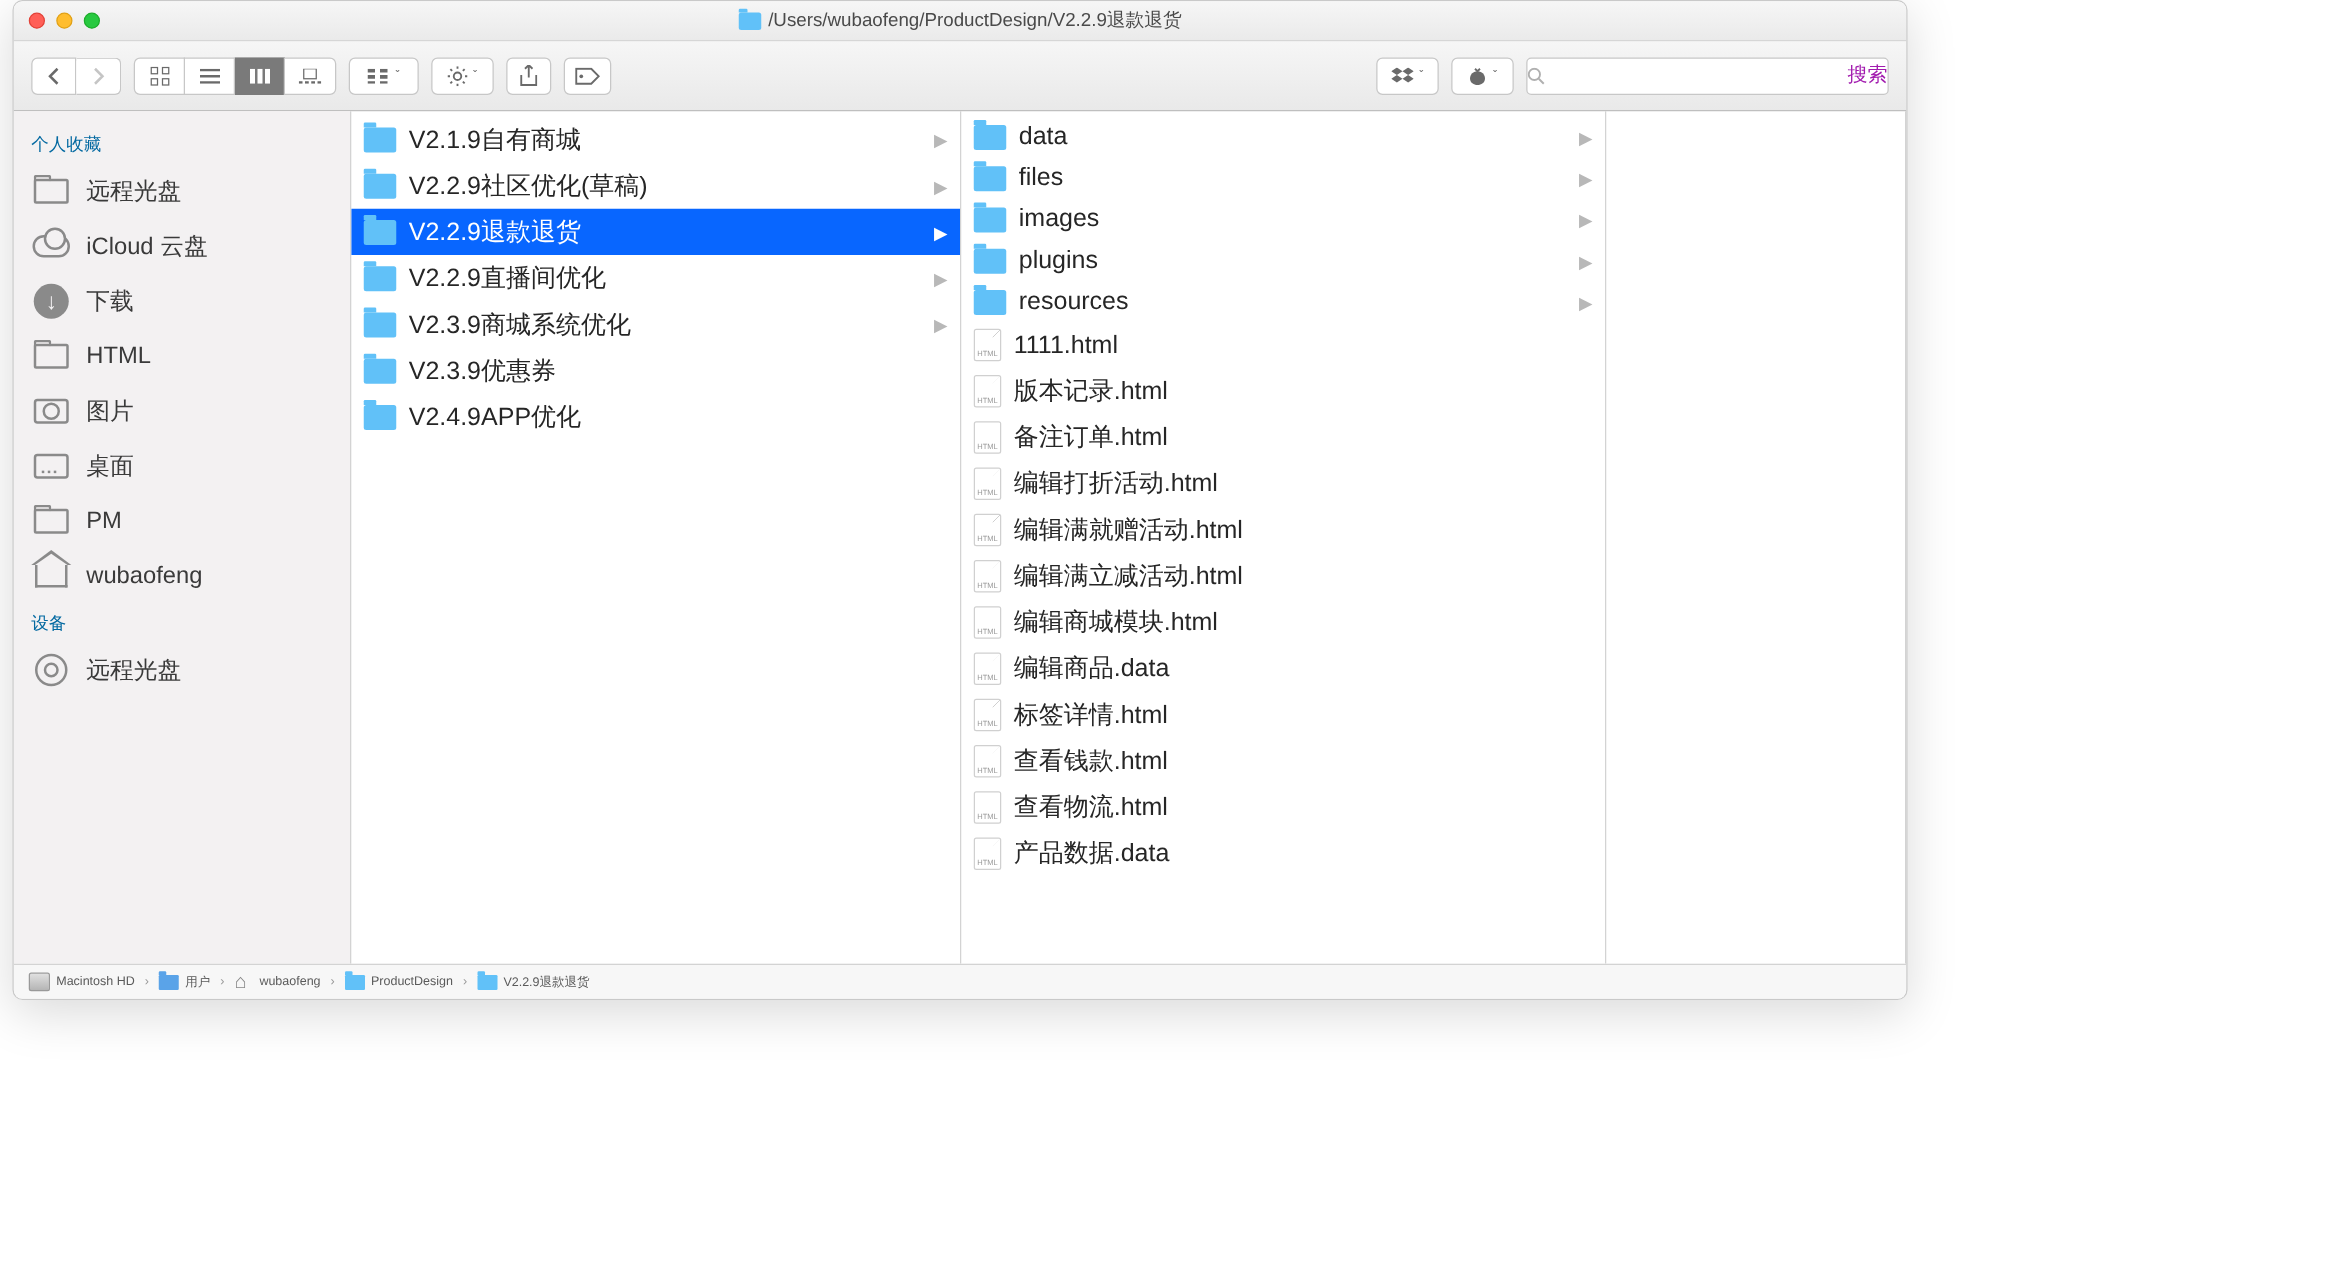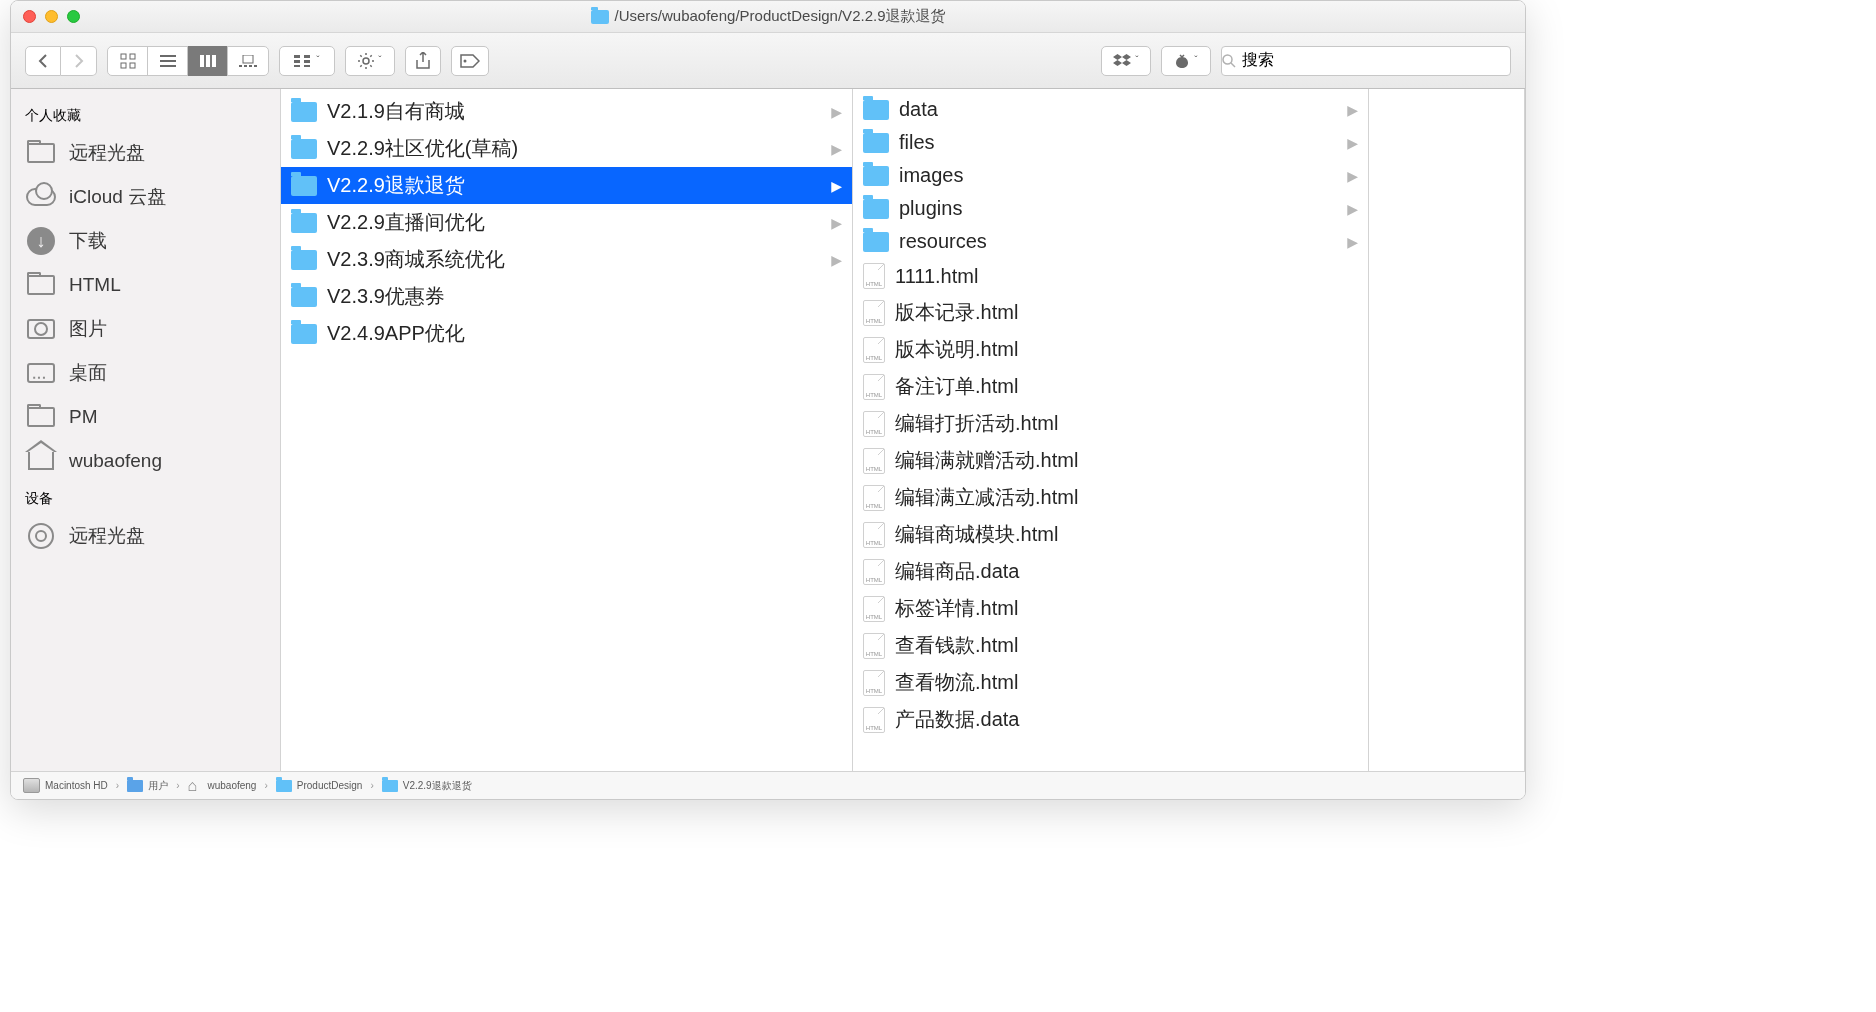--- a/index.html
+++ b/index.html
@@ -18,43 +18,43 @@
 .tbtn,.tseg{height:30px;background:#fff;border:1px solid #c7c7c7;border-radius:5px;display:flex;align-items:center;justify-content:center;color:#555;font-size:15px;cursor:pointer}
 .tbtn{min-width:36px;padding:0 8px}
 .tseg{padding:0}
 .tseg .seg{width:40px;height:30px;display:flex;align-items:center;justify-content:center;border-right:1px solid #c7c7c7}
 .tseg .seg:last-child{border-right:none}
 .tseg .seg.active{background:#7a7a7a;color:#fff}
 .nav-pair{display:flex}
 .nav-pair .tbtn{border-radius:5px 0 0 5px}
 .nav-pair .tbtn+.tbtn{border-radius:0 5px 5px 0;border-left:none}
 .spacer{flex:1}
-.search{width:290px;height:30px;background:#fff;border:1px solid #c7c7c7;border-radius:4px;display:flex;align-items:center;justify-content:flex-start;color:#000000;gap:6px;font-size:16px}
+.search{width:290px;height:30px;background:#fff;border:1px solid #c7c7c7;border-radius:4px;display:flex;align-items:center;justify-content:space-between;color:#a21caf;gap:6px;font-size:16px}
 .body{flex:1;display:flex;min-height:0}
 .sidebar{width:270px;background:#f3f1f2;border-right:1px solid #d3d3d3;overflow-y:auto;padding-top:14px}
-.side-head{font-size:14px;color:#000000;padding:4px 14px 6px}
+.side-head{font-size:14px;color:#0369a1;padding:4px 14px 6px}
 .side-item{display:flex;align-items:center;gap:12px;padding:6px 14px;font-size:19px;color:#3a3a3a;cursor:pointer}
 .side-ico{width:32px;height:32px;display:flex;align-items:center;justify-content:center;color:#8a8a8a}
 .sico-folder{width:28px;height:20px;border:2px solid #8a8a8a;border-radius:2px;position:relative}
 .sico-folder:before{content:"";position:absolute;top:-5px;left:-2px;width:10px;height:3px;border:2px solid #8a8a8a;border-bottom:none;border-radius:2px 2px 0 0}
 .sico-cloud{width:30px;height:18px;border:2px solid #8a8a8a;border-radius:12px;position:relative}
 .sico-cloud:before{content:"";position:absolute;top:-8px;left:7px;width:14px;height:14px;border:2px solid #8a8a8a;border-radius:50%;background:#f3f1f2}
 .sico-dl{width:28px;height:28px;border-radius:50%;background:#8a8a8a;color:#f3f1f2;display:flex;align-items:center;justify-content:center;font-size:18px;font-weight:bold}
 .sico-camera{width:28px;height:20px;border:2px solid #8a8a8a;border-radius:3px;position:relative;display:flex;align-items:center;justify-content:center}
 .sico-camera:after{content:"";width:10px;height:10px;border:2px solid #8a8a8a;border-radius:50%}
 .sico-desk{width:28px;height:20px;border:2px solid #8a8a8a;border-radius:3px;position:relative}
 .sico-desk:after{content:"▪▪▪";position:absolute;bottom:-1px;left:4px;font-size:8px;letter-spacing:2px;color:#8a8a8a}
 .sico-home{width:26px;height:18px;border:2px solid #8a8a8a;border-top:none;position:relative}
 .sico-home:before{content:"";position:absolute;top:-12px;left:-5px;width:0;height:0;border-left:16px solid transparent;border-right:16px solid transparent;border-bottom:12px solid #8a8a8a}
 .sico-home:after{content:"";position:absolute;top:-9px;left:-2px;width:0;height:0;border-left:13px solid transparent;border-right:13px solid transparent;border-bottom:9px solid #f3f1f2}
 .sico-disc{width:26px;height:26px;border:2px solid #8a8a8a;border-radius:50%;display:flex;align-items:center;justify-content:center}
 .sico-disc:after{content:"";width:8px;height:8px;border:2px solid #8a8a8a;border-radius:50%}
 .columns{flex:1;display:flex;min-width:0}
 .col{border-right:1px solid #d3d3d3;overflow-y:auto;padding-top:4px}
-.col1{width:572px}
+.col1{width:488px}
 .col2{width:516px}
 .col3{flex:1}
 .row{display:flex;align-items:center;padding:5px 10px;gap:10px;font-size:20px;color:#262626;cursor:pointer;position:relative}
 .row.sel{background:#0866ff;color:#fff}
 .row .arrow{margin-left:auto;color:#b8b8b8;font-size:14px}
 .row.sel .arrow{color:#fff}
 .fico{width:26px;height:20px;background:#61c1f8;border-radius:2px;position:relative;flex-shrink:0}
 .fico:before{content:"";position:absolute;top:-4px;left:0;width:10px;height:4px;background:#61c1f8;border-radius:1px 1px 0 0}
 .hico{width:22px;height:26px;background:#fff;border:1px solid #d0d0d0;border-radius:2px;position:relative;flex-shrink:0;display:flex;align-items:flex-end;justify-content:center;font-size:6px;color:#999;padding-bottom:1px}
 .hico:before{content:"";position:absolute;top:0;right:0;width:6px;height:6px;background:linear-gradient(135deg,transparent 48%,#d0d0d0 50%,#fff 52%)}
@@ -320,24 +320,20 @@
             <span>resources</span>
             <span class="arrow">▶</span>
           </div>
           <div class="row">
             <div class="hico">HTML</div>
             <span>1111.html</span>
           </div>
           <div class="row">
             <div class="hico">HTML</div>
             <span>版本记录.html</span>
-          </div>
-          <div class="row">
-            <div class="hico">HTML</div>
-            <span>版本说明.html</span>
           </div>
           <div class="row">
             <div class="hico">HTML</div>
             <span>备注订单.html</span>
           </div>
           <div class="row">
             <div class="hico">HTML</div>
             <span>编辑打折活动.html</span>
           </div>
           <div class="row">

